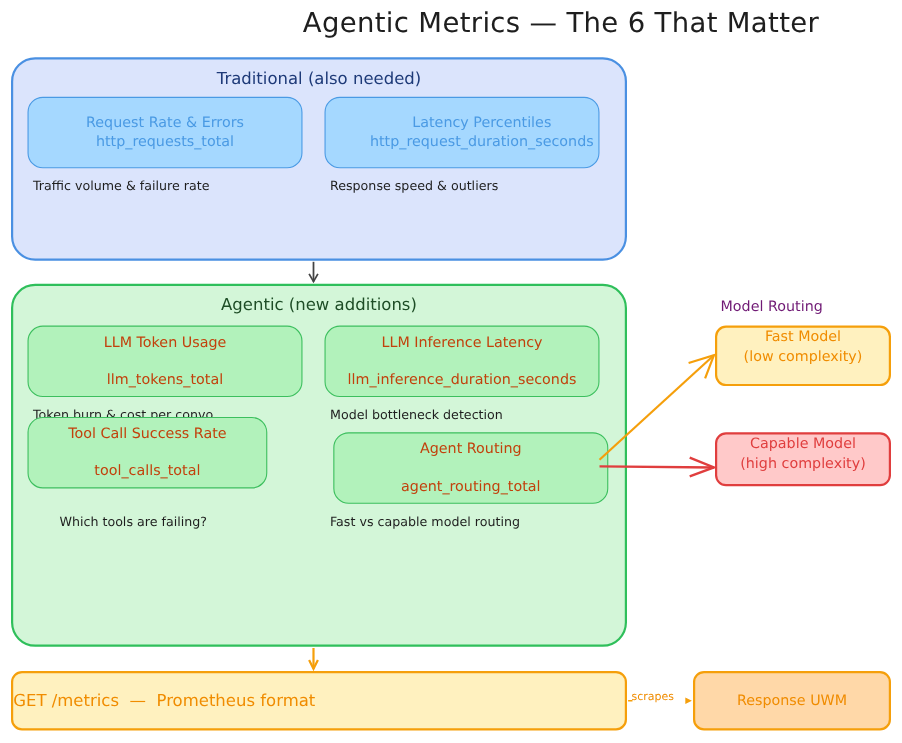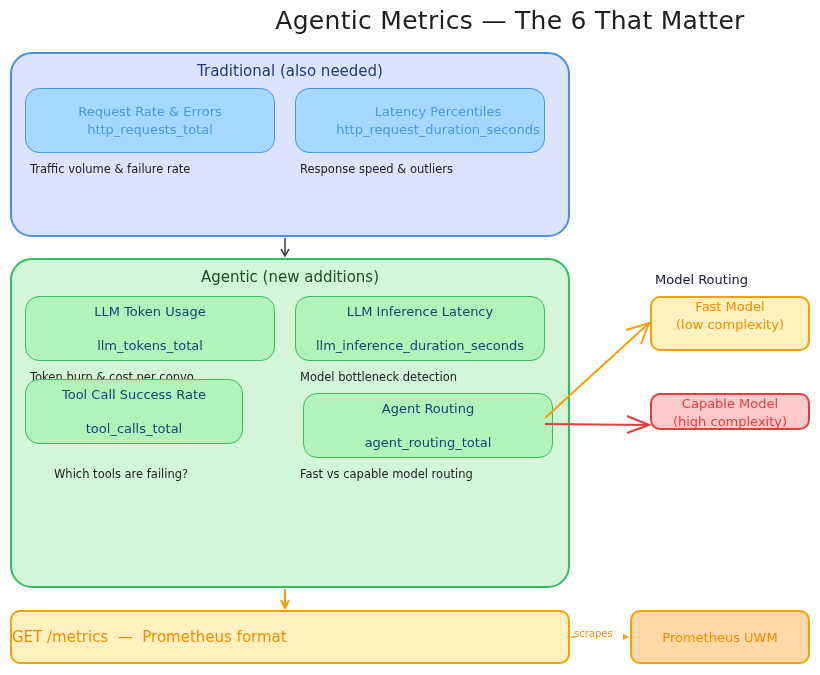--- a/index.html
+++ b/index.html
@@ -10,27 +10,27 @@
            letter-spacing:0.3px; }
   .group { border-radius:22px; border-width:2px; border-style:solid; }
   .group-trad { left:10px; top:52px; width:560px; height:185px; background:#dbe4fc; border-color:#4a90e2; }
   .group-agent { left:10px; top:258px; width:560px; height:330px; background:#d3f6d8; border-color:#2fbf5b; }
   .group-label { text-align:center; font-size:15px; }
   .trad-label { left:10px; width:560px; top:62px; color:#1e3a78; }
   .agent-label { left:10px; width:560px; top:268px; color:#1e4d26; }
   .card { border-radius:14px; border:1.5px solid; display:flex; flex-direction:column;
           justify-content:center; align-items:center; font-size:13px; line-height:18px; text-align:center; }
   .card-blue { background:#a5d8ff; border-color:#4a9ae4; color:#4a9ae4; }
-  .card-green { background:#b2f2bb; border-color:#3cbf5e; color:#0c4a6e;gap:16px; }
+  .card-green { background:#b2f2bb; border-color:#3cbf5e; color:#c2410c;gap:16px; }
   .desc { font-size:11.5px; color:#1e1e1e; }
-  .routing-label { left:655px; top:272px; font-size:13px; color:#0f172a; }
+  .routing-label { left:655px; top:272px; font-size:13px; color:#701a75; }
   .model { border-radius:10px; border:2px solid; display:flex; flex-direction:column;
            align-items:center; font-size:13px; line-height:18px; text-align:center; }
   .model-fast { left:650px; top:296px; width:160px; height:55px; background:#fff1bf; border-color:#f59f0b; color:#f08c00; }
-  .model-capable { left:650px; top:393px; width:160px; height:37px; background:#ffc9c9; border-color:#e03e3e; color:#e03e3e; }
+  .model-capable { left:650px; top:393px; width:160px; height:49px; background:#ffc9c9; border-color:#e03e3e; color:#e03e3e; }
   .metrics { left:10px; top:610px; width:560px; height:54px; background:#fff1bf; border:2px solid #f59f0b;
              border-radius:10px; display:flex; align-items:center; justify-content:flex-start;
              font-size:15px; color:#f08c00; }
   .uwm { left:630px; top:610px; width:180px; height:54px; background:#ffd8a8; border:2px solid #f59f0b;
          border-radius:10px; display:flex; align-items:center; justify-content:center;
          font-size:13px; color:#f08c00; }
   .scrapes { left:574px; top:628px; font-size:10px; color:#f08c00; }
   svg.overlay { position:absolute; left:0; top:0; }
 </style>
 </head>
@@ -87,21 +87,21 @@
 </div>
 <div class="abs model model-capable">
   <span>Capable Model</span>
   <span>(high complexity)</span>
 </div>
 
 <div class="abs metrics">
   <span style="white-space:pre;">GET /metrics  —  Prometheus format</span>
 </div>
 <div class="abs uwm">
-  <span>Prometheus UWM</span>
+  <span>Response UWM</span>
 </div>
 
 <svg class="overlay" width="820" height="675">
   <g>
     <line x1="285" y1="238" x2="285" y2="256" stroke="#444" stroke-width="1.6"></line>
     <polyline points="281,249 285,256 289,249" fill="none" stroke="#444" stroke-width="1.6"></polyline>
   </g>
   <g>
     <line x1="285" y1="589" x2="285" y2="608" stroke="#f59f0b" stroke-width="2"></line>
     <polyline points="281,600 285,608 289,600" fill="none" stroke="#f59f0b" stroke-width="2"></polyline>

